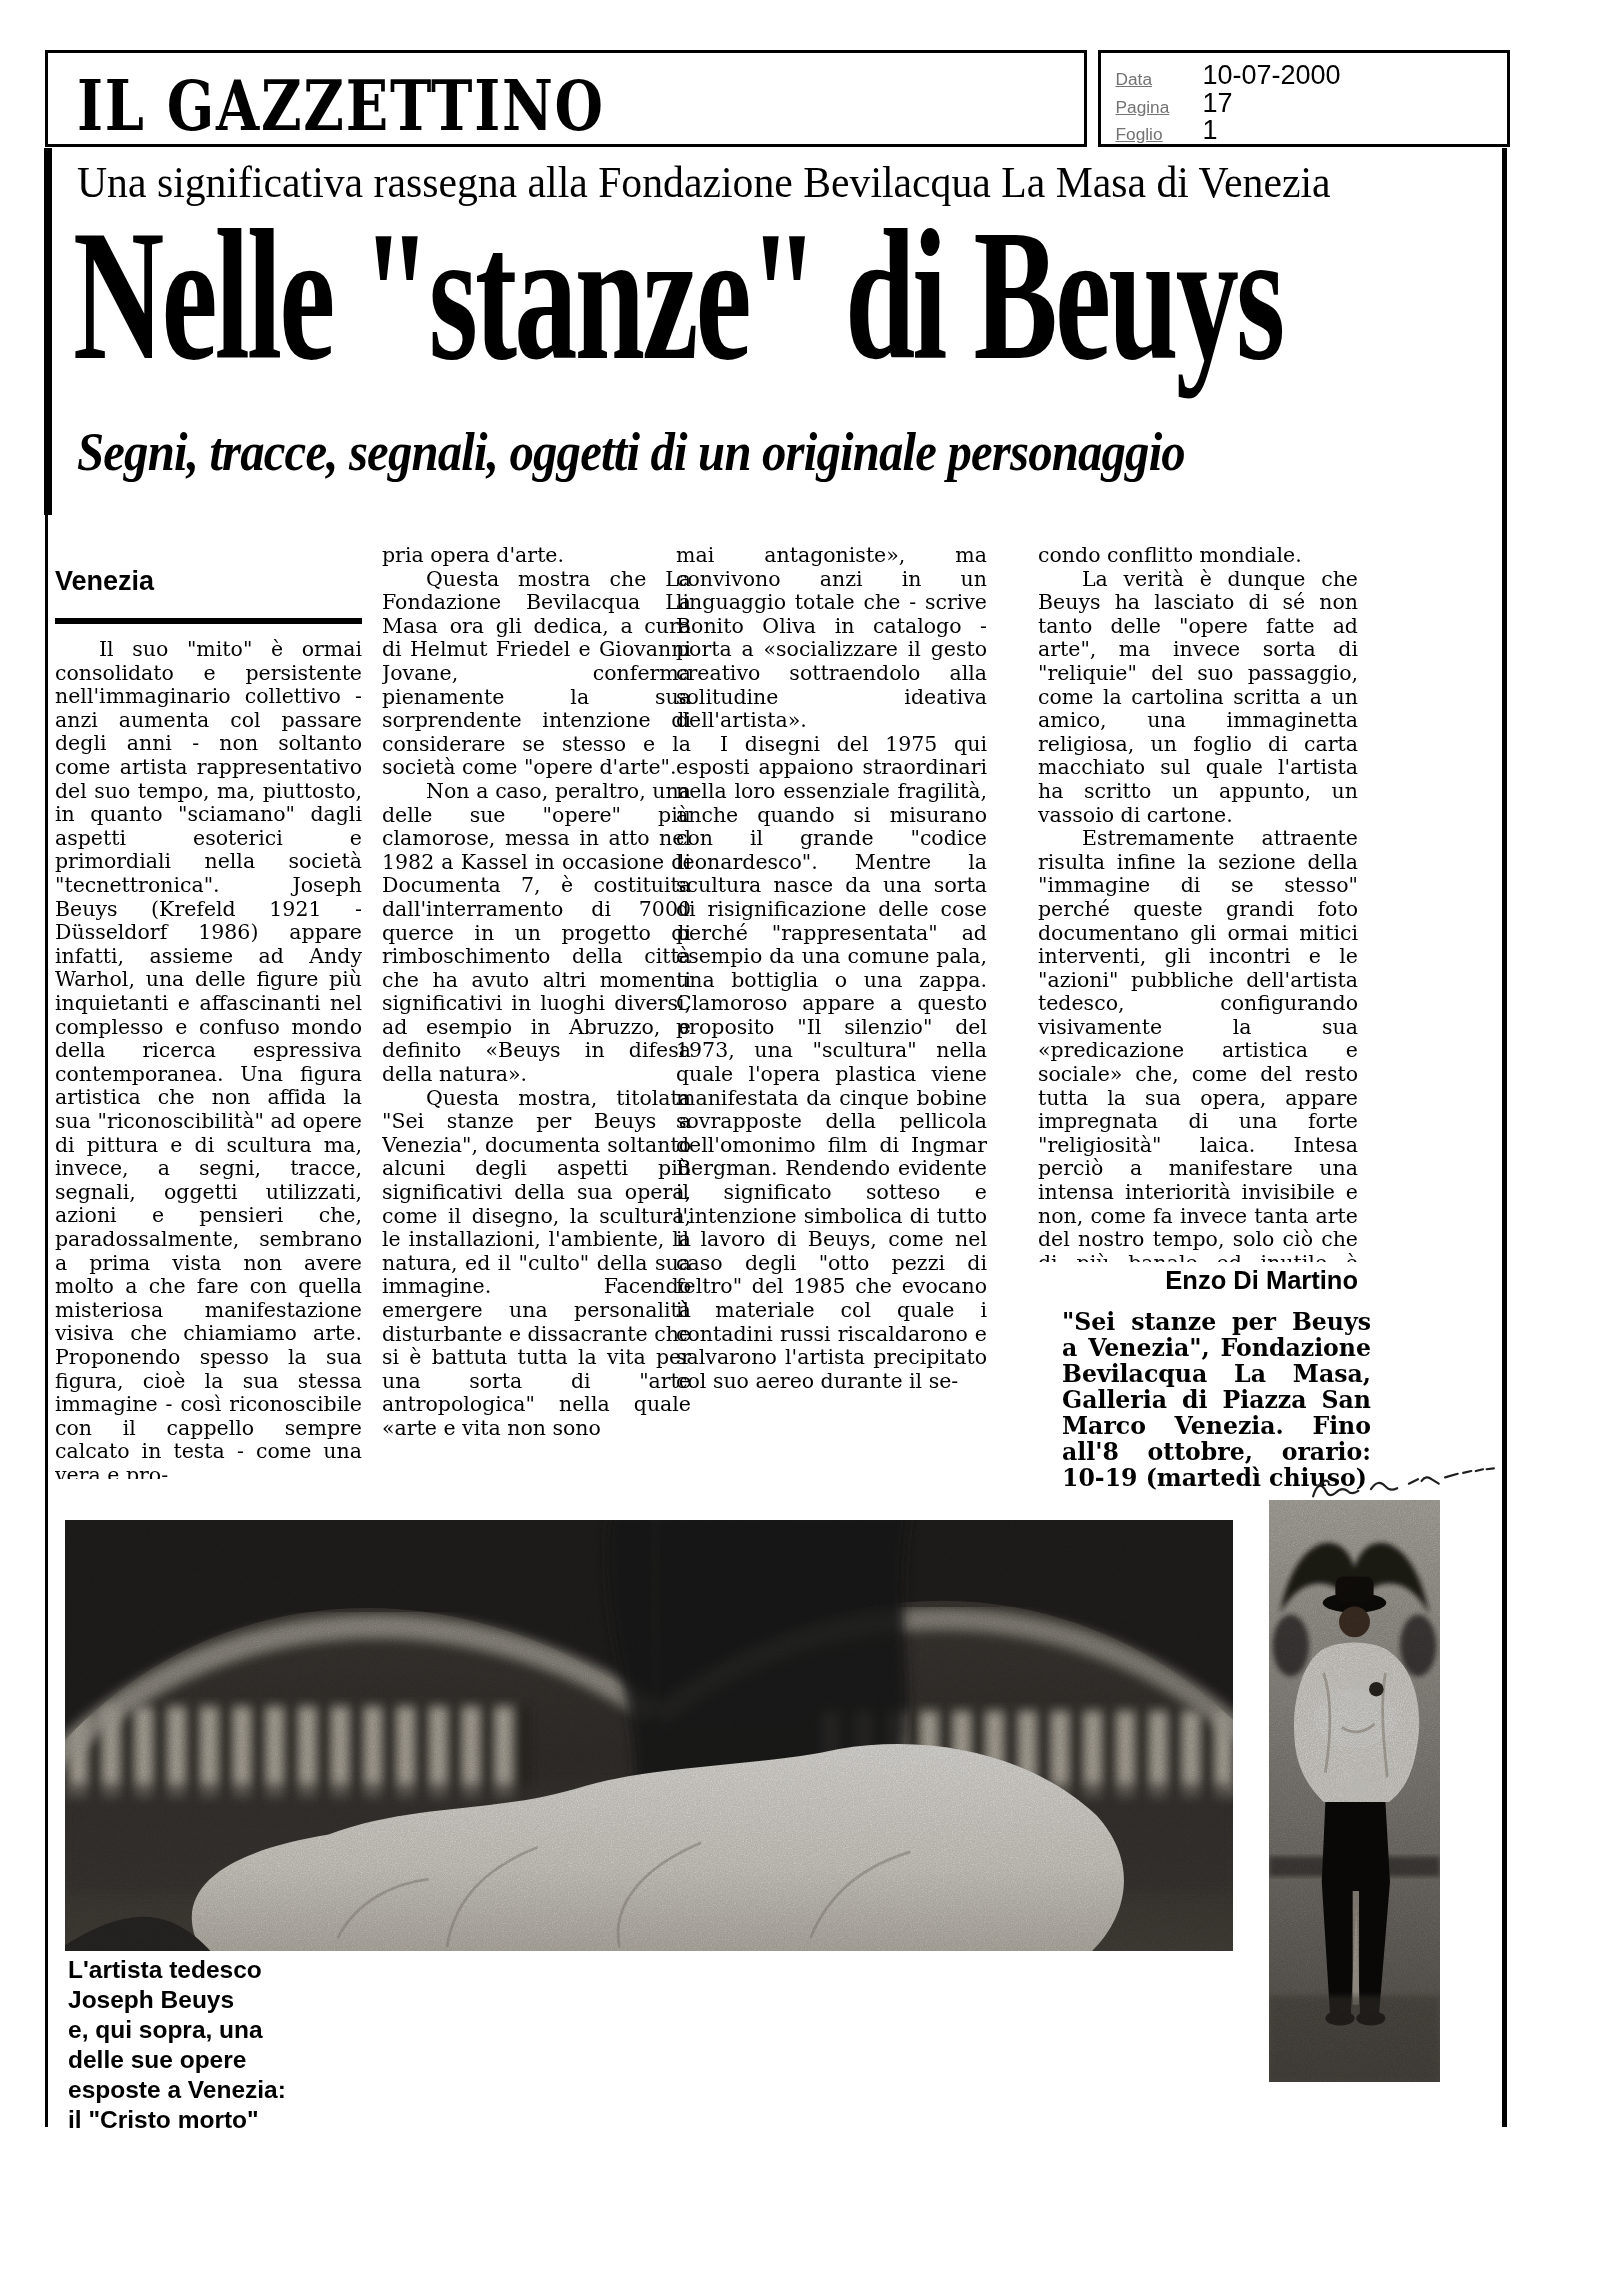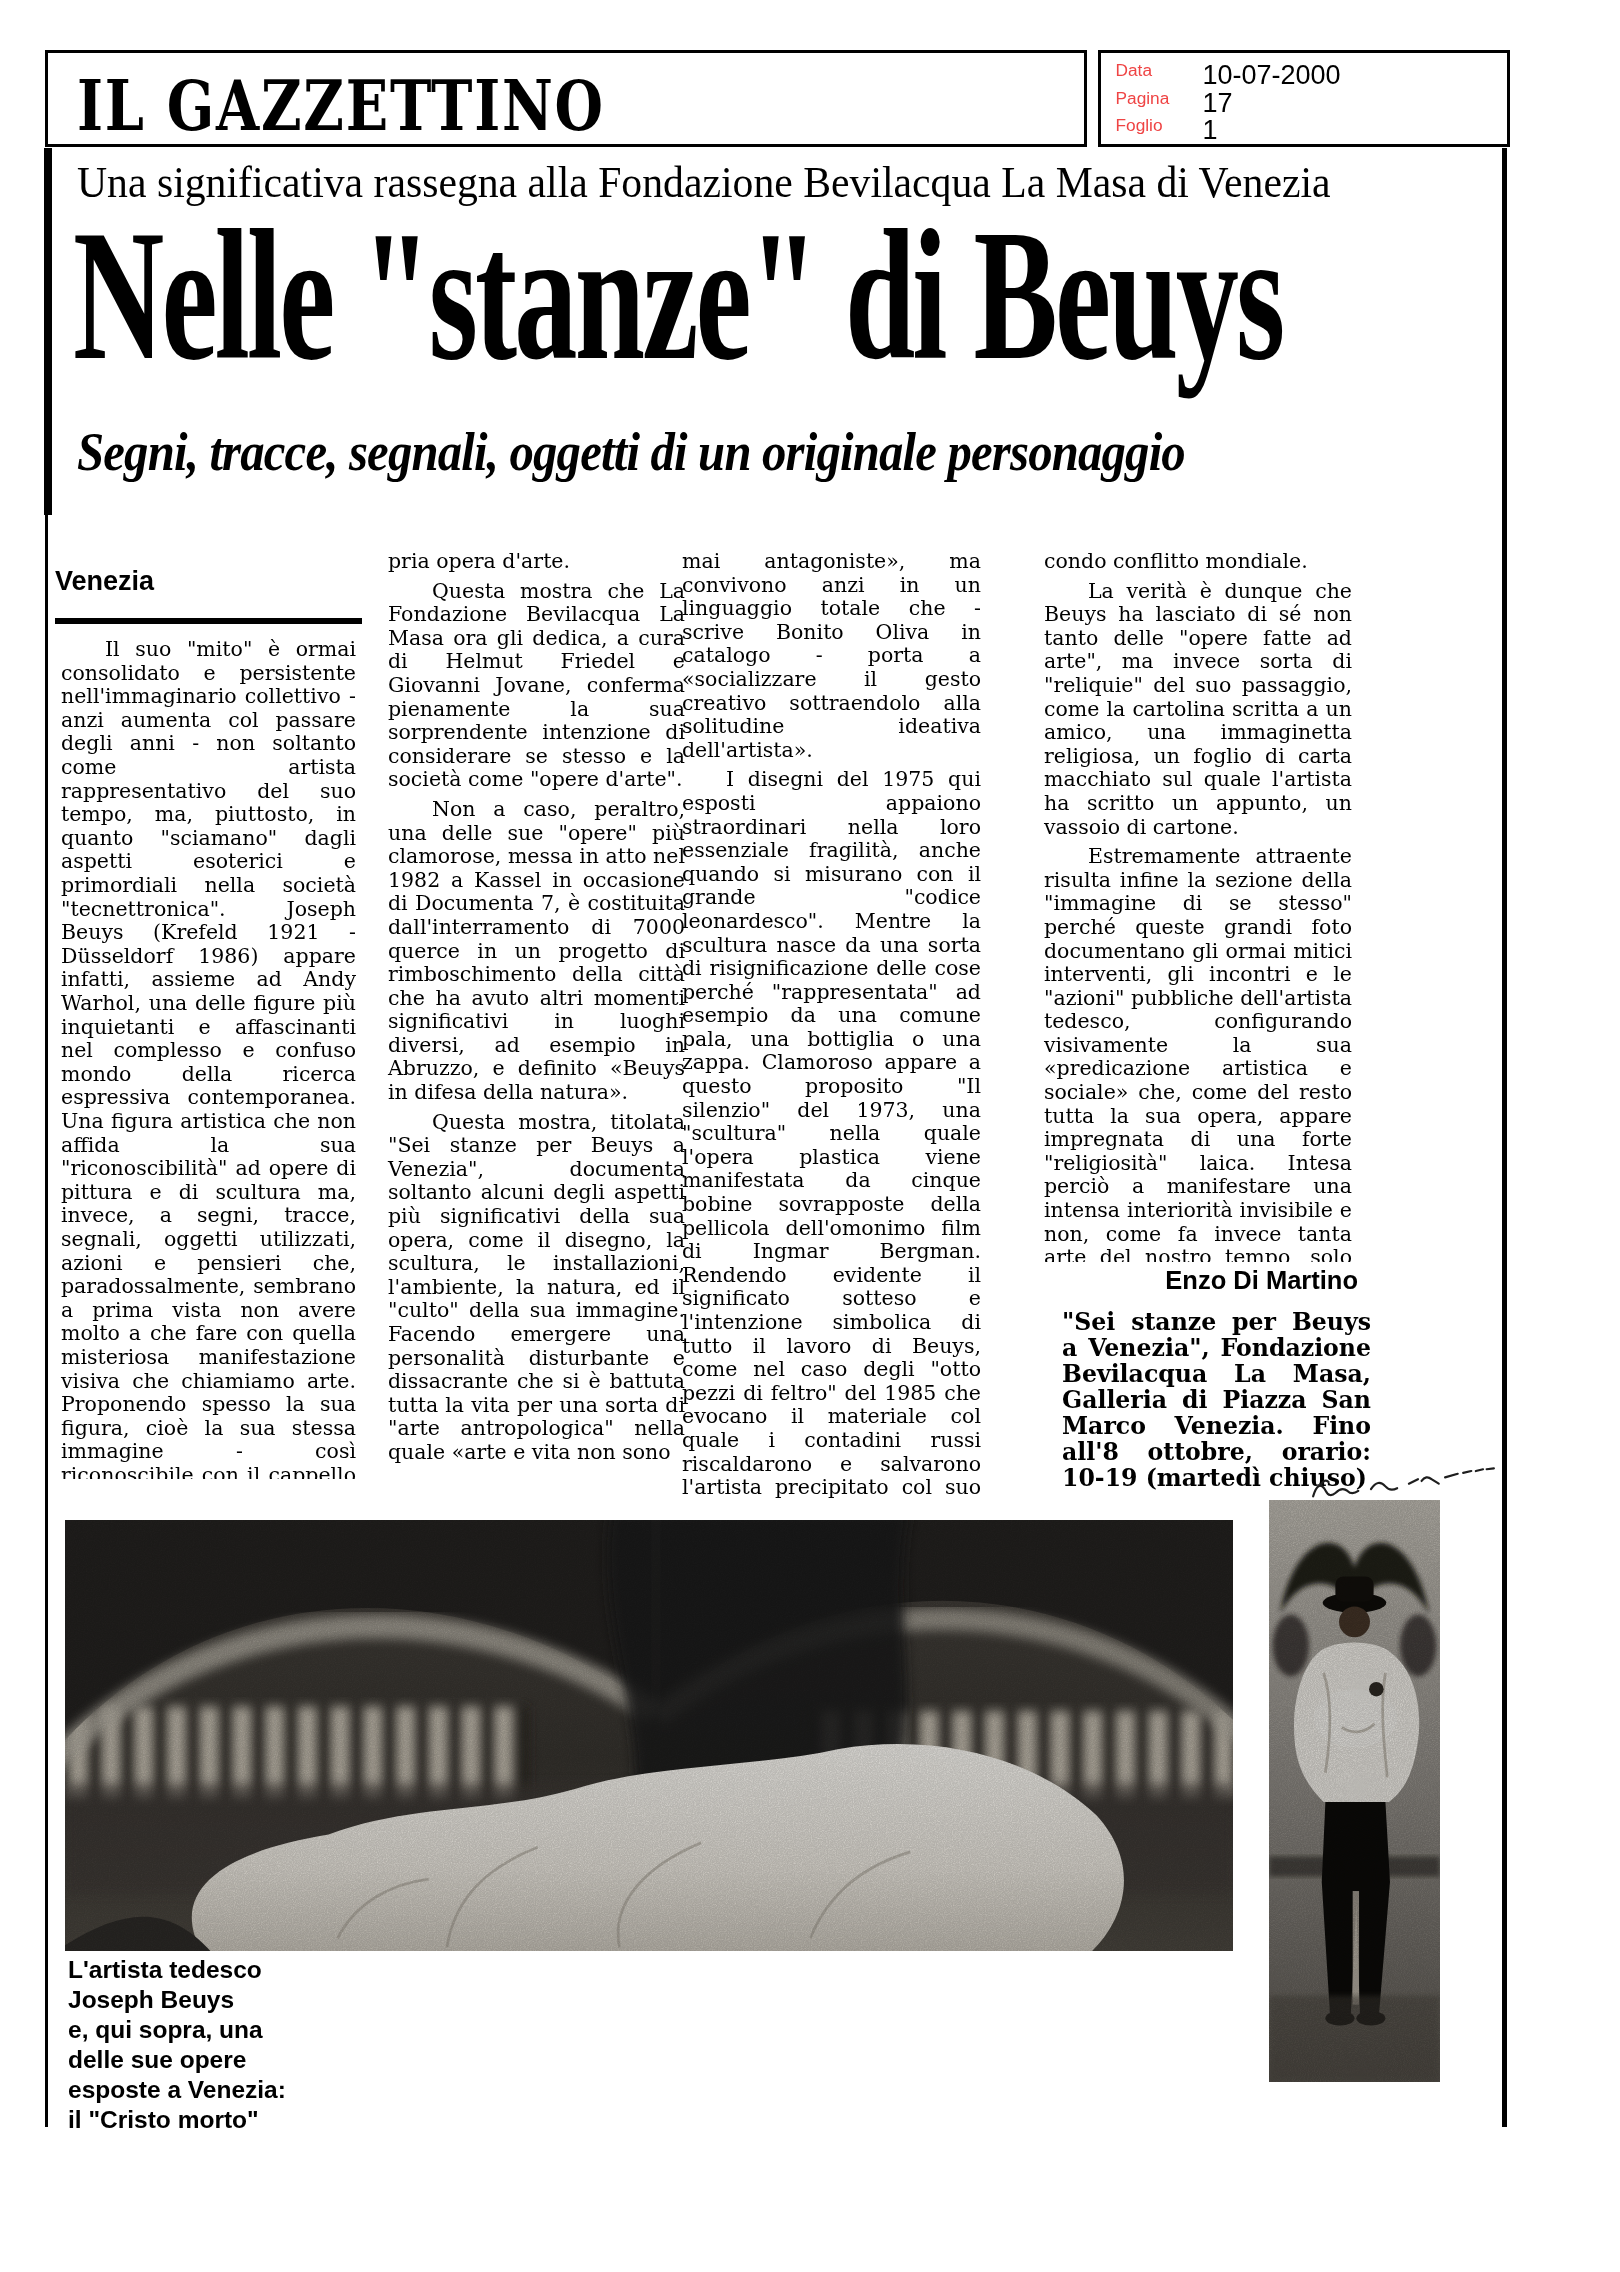--- a/index.html
+++ b/index.html
@@ -7,39 +7,39 @@
         font-family:"DejaVu Serif",serif;color:#000;}
   
   .masthead-box{position:absolute;left:45px;top:50px;width:1036px;height:91px;
         border:3.6px solid #000;background:#fff;}
   .masthead{position:absolute;left:29px;top:12.7px;font-family:"DejaVu Serif",serif;
         font-weight:900;font-size:58px;letter-spacing:1.8px;transform:scale(.96,1.18);
         transform-origin:left top;white-space:nowrap;}
   .meta-box{position:absolute;left:1098px;top:50px;width:406px;height:91px;
         border:3.6px solid #000;background:#fff;font-family:"Liberation Sans",sans-serif;}
   .meta-row{position:absolute;left:14.5px;height:27px;}
-  .meta-label{position:absolute;left:0;top:0;font-size:17.3px;color:#ef4444;}
+  .meta-label{position:absolute;left:0;top:9px;font-size:17.3px;color:#737373;text-decoration:underline;}
   .meta-value{position:absolute;left:87px;top:0;font-size:27px;color:#000;}
   
   .rule-left{position:absolute;left:45px;top:148px;width:2.7px;height:1979px;background:#000;}
   .rule-left-thick{position:absolute;left:44px;top:148px;width:8.2px;height:367px;background:#000;}
   .rule-right{position:absolute;left:1502px;top:148px;width:4.5px;height:1979px;background:#000;}
   
   .kicker{position:absolute;left:77px;top:156px;font-size:43px;white-space:nowrap;
         transform:scale(.97,1.05);transform-origin:left top;font-family:"Liberation Serif",serif;}
   .title{position:absolute;left:73px;top:189px;font-size:162px;font-weight:700;
         font-family:"Liberation Serif",serif;white-space:nowrap;letter-spacing:-3.6px;
         transform:scale(.78,1.15);transform-origin:left top;}
   .subtitle{position:absolute;left:77px;top:420px;font-size:53px;font-style:italic;font-weight:700;
         font-family:"Liberation Serif",serif;white-space:nowrap;letter-spacing:-0.9px;
         transform:scale(.92,1.05);transform-origin:left top;}
   
   .col{position:absolute;font-size:20.5px;line-height:23.6px;text-align:justify;
         font-family:"DejaVu Serif",serif;overflow:hidden;}
-  .col p{margin:6px;text-indent:44px;}
+  .col p{margin:0;text-indent:44px;}
   .col p.flush{text-indent:0;}
   #col1{left:55px;top:570px;width:307px;height:909px;}
   #col2{left:382px;top:544px;width:309px;height:946px;}
   #col3{left:676px;top:544px;width:311px;height:955px;}
   #col4{left:1038px;top:544px;width:320px;height:718px;}
   .dateline{font-family:"Liberation Sans",sans-serif;font-weight:700;font-size:27px;
         padding-bottom:24px;border-bottom:6.4px solid #000;margin-bottom:14.5px;}
   .byline{position:absolute;left:1038px;top:1266px;width:320px;text-align:right;
         font-weight:700;font-size:25.5px;font-family:Liberation Sans, sans-serif;padding-right:5.5px;}
   .infobox{position:absolute;left:1062px;top:1309px;width:309px;font-weight:700;

